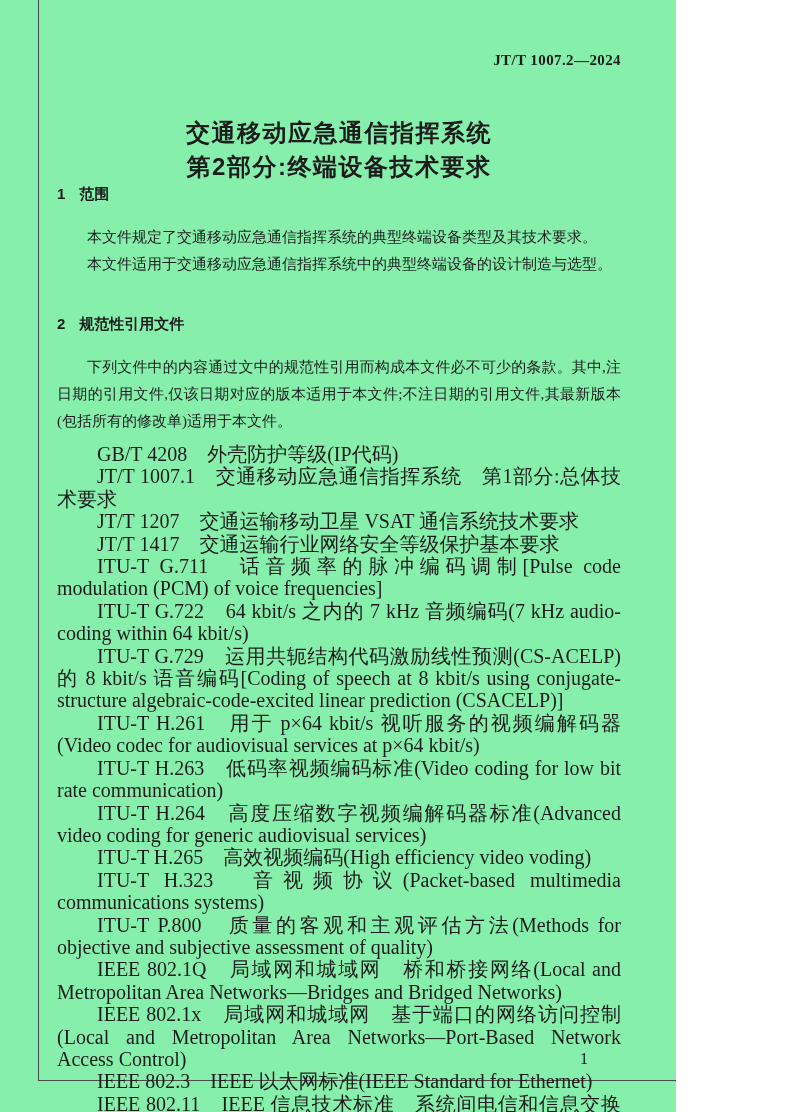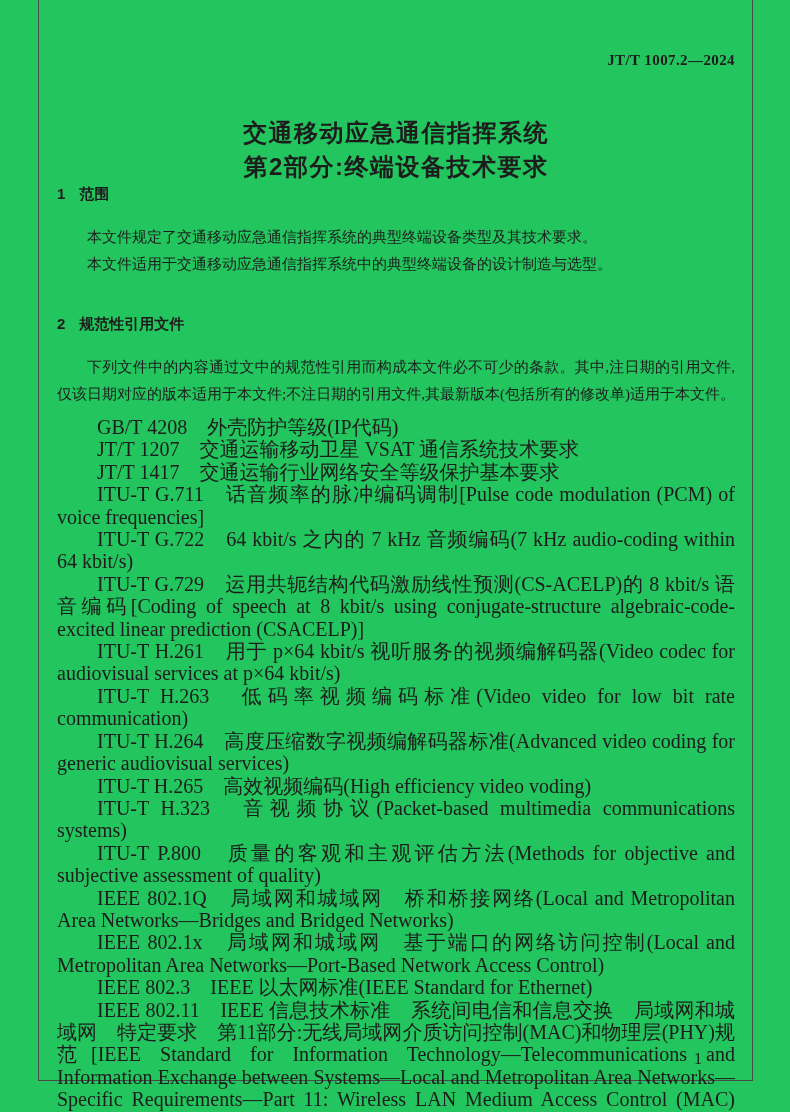--- a/index.html
+++ b/index.html
@@ -3,23 +3,23 @@
 <meta charset="utf-8">
 <style>
   * { margin: 0; padding: 0; box-sizing: border-box; }
   html, body { background: #ffffff; }
   body {
     font-family: "Liberation Serif", "DejaVu Serif", serif;
     color: #1c1c1c;
   }
   .page {
     position: relative;
-    width: 790px;
+    width: 676px;
     height: 1112px;
-    background: #22c55e;
+    background: #86efac;
     overflow: hidden;
   }
   .page-frame {
     position: absolute;
     left: 38px;
     top: 0;
     width: 715px;
     height: 1081px;
     border-left: 1.5px solid #4a4a4a;
     border-right: 1.5px solid #4a4a4a;
@@ -108,27 +108,28 @@
 
     <section>
       <h2 class="sec-heading sec-heading-refs">
         <span class="sec-num">2</span><span>规范性引用文件</span>
       </h2>
       <div class="para-group">
         <p class="body-para">下列文件中的内容通过文中的规范性引用而构成本文件必不可少的条款。其中,注日期的引用文件,仅该日期对应的版本适用于本文件;不注日期的引用文件,其最新版本(包括所有的修改单)适用于本文件。</p>
       </div>
       <div class="ref-list">
         <p class="ref-item">GB/T 4208　外壳防护等级(IP代码)</p>
+        <p class="ref-item">JT/T 1007.1　交通移动应急通信指挥系统　第1部分:总体技术要求</p>
         <p class="ref-item">JT/T 1207　交通运输移动卫星 VSAT 通信系统技术要求</p>
         <p class="ref-item">JT/T 1417　交通运输行业网络安全等级保护基本要求</p>
         <p class="ref-item">ITU-T G.711　话音频率的脉冲编码调制[Pulse code modulation (PCM) of voice frequencies]</p>
         <p class="ref-item">ITU-T G.722　64 kbit/s 之内的 7 kHz 音频编码(7 kHz audio-coding within 64 kbit/s)</p>
         <p class="ref-item">ITU-T G.729　运用共轭结构代码激励线性预测(CS-ACELP)的 8 kbit/s 语音编码[Coding of speech at 8 kbit/s using conjugate-structure algebraic-code-excited linear prediction (CSACELP)]</p>
         <p class="ref-item">ITU-T H.261　用于 p×64 kbit/s 视听服务的视频编解码器(Video codec for audiovisual services at p×64 kbit/s)</p>
-        <p class="ref-item">ITU-T H.263　低码率视频编码标准(Video video for low bit rate communication)</p>
+        <p class="ref-item">ITU-T H.263　低码率视频编码标准(Video coding for low bit rate communication)</p>
         <p class="ref-item">ITU-T H.264　高度压缩数字视频编解码器标准(Advanced video coding for generic audiovisual services)</p>
         <p class="ref-item">ITU-T H.265　高效视频编码(High efficiency video voding)</p>
         <p class="ref-item">ITU-T H.323　音视频协议(Packet-based multimedia communications systems)</p>
         <p class="ref-item">ITU-T P.800　质量的客观和主观评估方法(Methods for objective and subjective assessment of quality)</p>
         <p class="ref-item">IEEE 802.1Q　局域网和城域网　桥和桥接网络(Local and Metropolitan Area Networks—Bridges and Bridged Networks)</p>
         <p class="ref-item">IEEE 802.1x　局域网和城域网　基于端口的网络访问控制(Local and Metropolitan Area Networks—Port-Based Network Access Control)</p>
         <p class="ref-item">IEEE 802.3　IEEE 以太网标准(IEEE Standard for Ethernet)</p>
         <p class="ref-item">IEEE 802.11　IEEE 信息技术标准　系统间电信和信息交换　局域网和城域网　特定要求　第11部分:无线局域网介质访问控制(MAC)和物理层(PHY)规范[IEEE Standard for Information Technology—Telecommunications and Information Exchange between Systems—Local and Metropolitan Area Networks—Specific Requirements—Part 11: Wireless LAN Medium Access Control (MAC) and Physical Layer (PHY) Specifications]</p>
       </div>
     </section>

